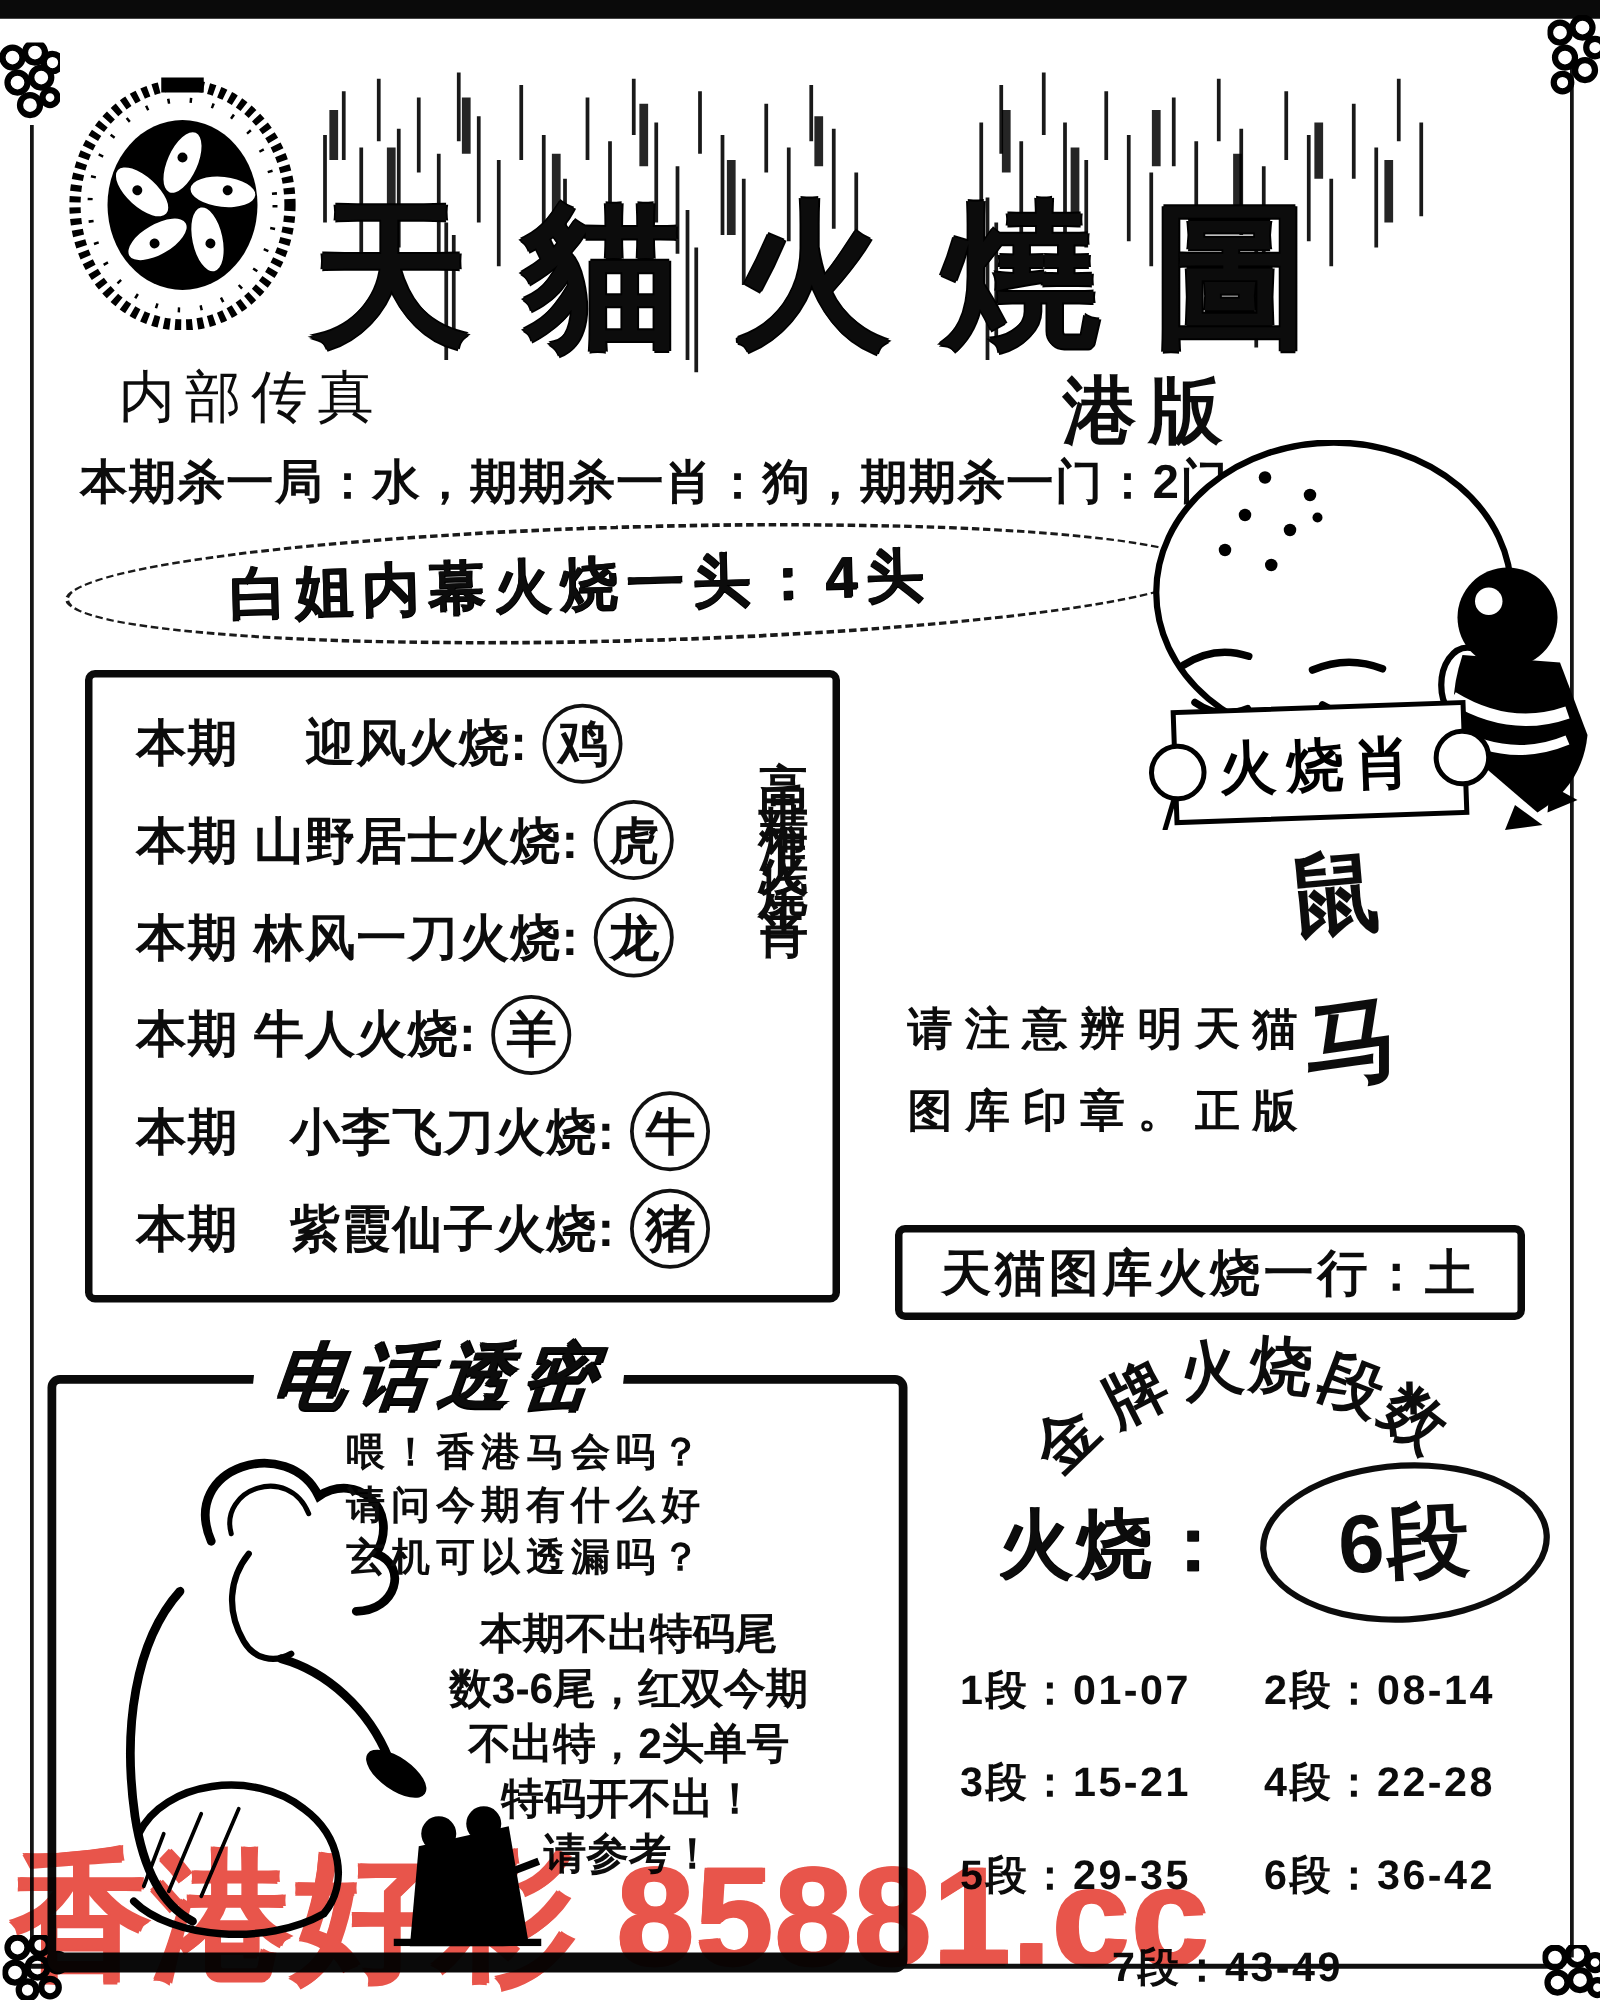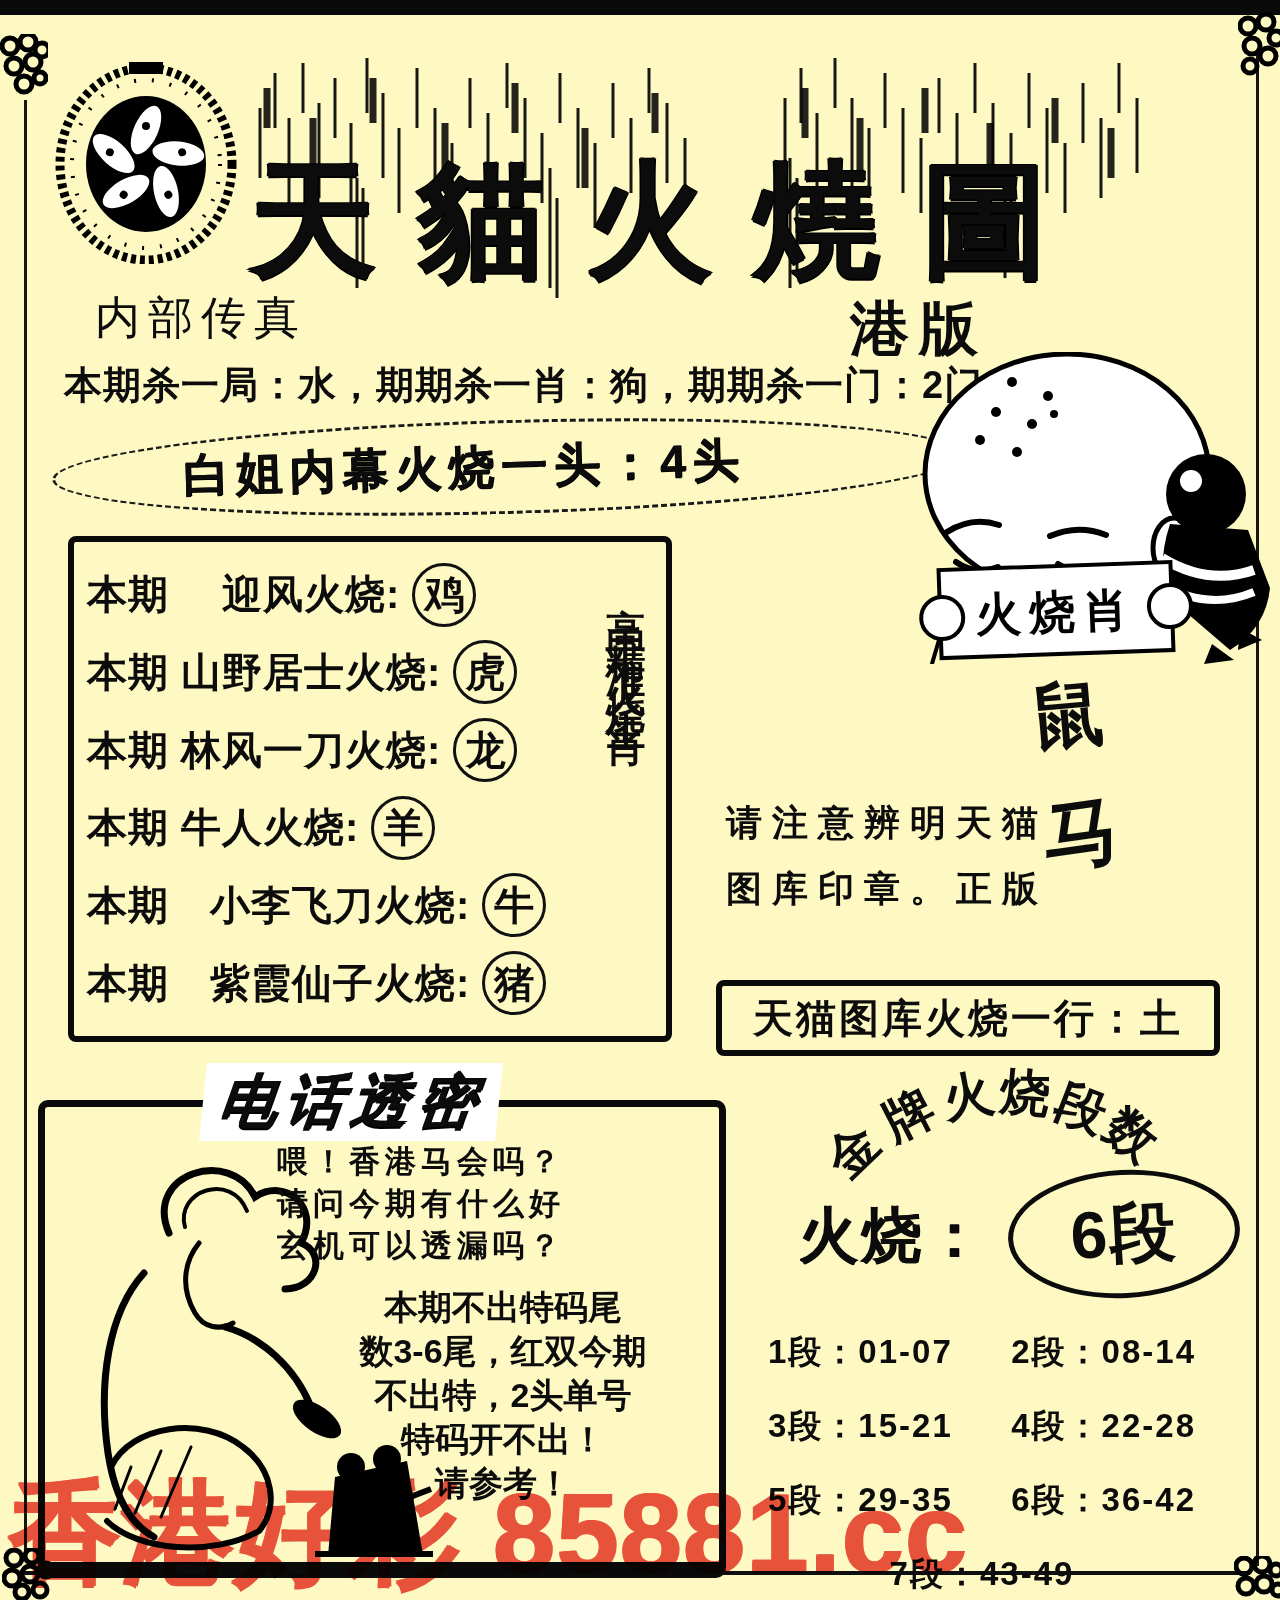--- a/index.html
+++ b/index.html
@@ -1,19 +1,19 @@
 <!DOCTYPE html>
 <html><head>
 <meta charset="utf-8">
 <style>
   * { margin:0; padding:0; box-sizing:border-box; }
   html,body { background:#888; }
   .page {
     position:relative; width:1280px; height:1600px; margin:0 auto;
-    background:#fef9c3; color:#0c0c0c; overflow:hidden;
+    background:#ffffff; color:#0c0c0c; overflow:hidden;
     font-family:"Liberation Sans","DejaVu Sans",sans-serif;
   }
   .abs { position:absolute; }
 
   
   .top-bar { left:0; top:0; width:1280px; height:15px; background:#0a0a0a; }
   .v-line { width:3px; background:#151515; }
   .line-left { left:24px; top:100px; height:1456px; }
   .line-right { left:1256px; top:54px; height:1512px; }
   .bottom-line { left:24px; top:1571px; width:1226px; height:4px; background:#0f0f0f; }
@@ -35,21 +35,21 @@
     transform:rotate(-1.6deg); display:flex; align-items:center;
   }
   .insider-text { margin-left:128px; font-size:46px; font-weight:900; letter-spacing:7px; white-space:nowrap;
     text-shadow:1px 0 #000,0 1px #000; }
 
   
   .fire-box {
     left:68px; top:536px; width:604px; height:506px;
     border:6px solid #0a0a0a; border-radius:8px;
     display:flex; flex-direction:column; justify-content:space-around;
-    padding:14px 10px 14px 13px;
+    padding:14px 10px 14px 35px;
   }
   .fire-row { display:flex; align-items:center; white-space:nowrap; }
   .fire-row-label { font-size:40px; font-weight:800; letter-spacing:1px; }
   .zodiac-circle {
     margin-left:12px; width:64px; height:64px; border:3px solid #111; border-radius:50%;
     display:inline-flex; align-items:center; justify-content:center;
     font-size:40px; font-weight:800; flex:none;
   }
   .side-note {
     position:absolute; right:12px; top:34px; writing-mode:vertical-rl;

